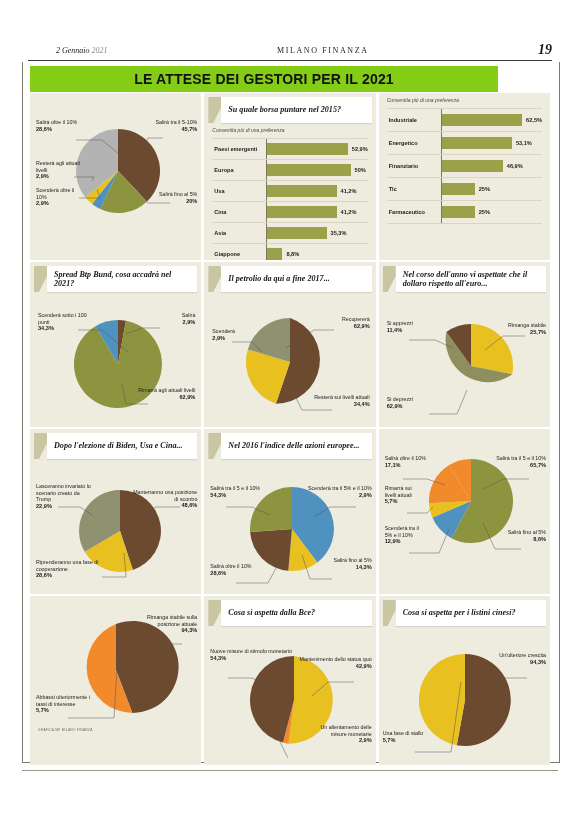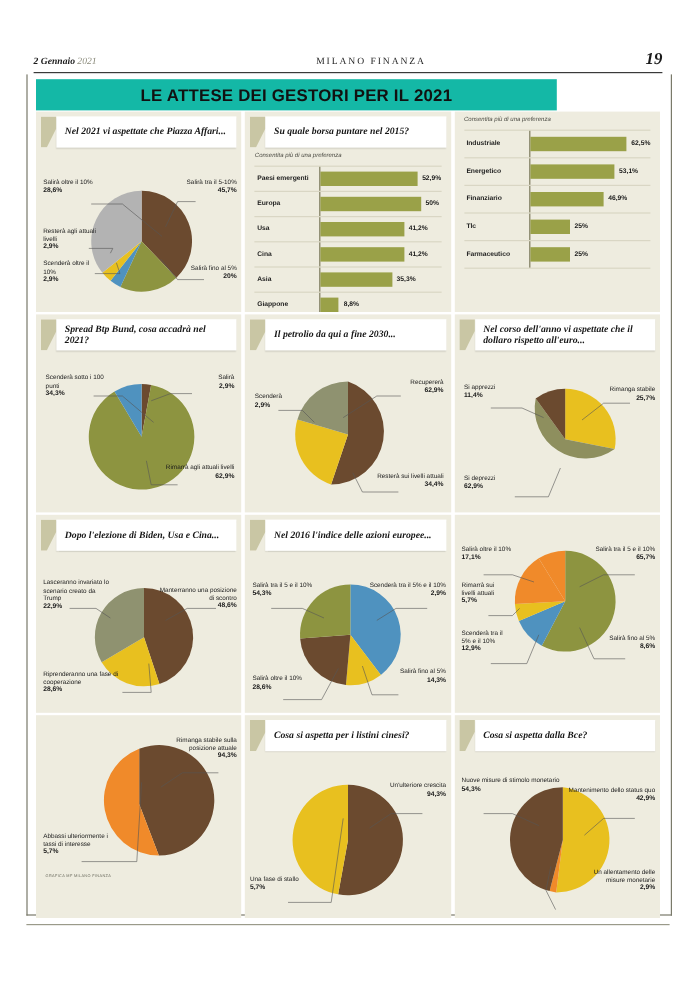--- a/index.html
+++ b/index.html
@@ -10,39 +10,39 @@
     overflow:hidden;
   }
   .page{position:relative;width:580px;height:820px;background:#ffffff;}
 
   
   .masthead{
     position:absolute;left:28px;top:42px;width:524px;height:16px;
     display:flex;align-items:center;justify-content:space-between;
   }
   .mh-date{font-family:"Liberation Serif",serif;font-size:8px;color:#1a1a1a;}
-  .mh-date b{font-style:italic;font-weight:bold;}
+  .mh-date b{font-style:italic;font-weight:normal;margin-left:28px;}
   .mh-date span{color:#8a8a7a;font-style:italic;}
   .mh-title{
     font-family:"Liberation Serif",serif;font-size:8px;letter-spacing:1.6px;
     color:#1a1a1a;font-weight:normal;
   }
   .mh-page{font-family:"Liberation Serif",serif;font-size:14px;font-style:italic;font-weight:bold;color:#1a1a1a;}
   .mh-rule{position:absolute;left:28px;top:60px;width:524px;height:1px;background:#3a3a3a;}
 
   
   .frame{
     position:absolute;left:22px;top:62px;width:536px;height:700px;
     border-left:1px solid #7a7a6a;border-right:1px solid #7a7a6a;
     border-bottom:1px solid #7a7a6a;
     background:#ffffff;
   }
   .banner{
-    position:absolute;left:30px;top:66px;width:434px;height:26px;
-    background:#14b8a6;
+    position:absolute;left:30px;top:66px;width:468px;height:26px;
+    background:#84cc16;
     display:flex;align-items:center;justify-content:center;
   }
   .banner-text{
     font-size:14px;font-weight:bold;color:#111;letter-spacing:.2px;
   }
 
   
   .grid{
     position:absolute;left:30px;top:93px;width:520px;height:666px;
     display:grid;
@@ -121,26 +121,20 @@
 
   <div class="frame"></div>
 
   <div class="banner">
     <div class="banner-text">LE ATTESE DEI GESTORI PER IL 2021</div>
   </div>
 
   <div class="grid">
 
     <div class="panel">
-      <div class="flag">
-        <div class="flag-arrow"></div>
-        <div class="flag-body">
-          <div class="flag-title">Nel 2021 vi aspettate che Piazza Affari...</div>
-        </div>
-      </div>
       <div class="chart-area">
         <svg class="pie-svg" width="172" height="137" viewBox="0 0 172 137">
           <g transform="translate(88,78)">
             <path d="M0,0 L0,-42 A42,42 0 0,1 29.0,30.4 Z" fill="#6b4a2f"></path>
             <path d="M0,0 L29.0,30.4 A42,42 0 0,1 -17.7,38.1 Z" fill="#8d9440"></path>
             <path d="M0,0 L-17.7,38.1 A42,42 0 0,1 -25.9,33.0 Z" fill="#4f92bf"></path>
             <path d="M0,0 L-25.9,33.0 A42,42 0 0,1 -32.7,26.3 Z" fill="#e8c01f"></path>
             <path d="M0,0 L-32.7,26.3 A42,42 0 0,1 0,-42 Z" fill="#b3b3b3"></path>
           </g>
           <g stroke="#555" stroke-width=".5" fill="none">
@@ -289,21 +283,21 @@
 <b>2,9%</b></div>
         <div class="lbl r" style="right:6px;top:95px;"><span>Rimarrà agli attuali livelli</span>
 <b>62,9%</b></div>
       </div>
     </div>
 
     <div class="panel">
       <div class="flag">
         <div class="flag-arrow"></div>
         <div class="flag-body">
-          <div class="flag-title">Il petrolio da qui a fine 2030...</div>
+          <div class="flag-title">Il petrolio da qui a fine 2017...</div>
         </div>
       </div>
       <div class="chart-area">
         <svg class="pie-svg" width="172" height="135" viewBox="0 0 172 135">
           <g transform="translate(86,70)">
             <path d="M0,0 L0,-44 A44,44 0 0,1 -14.1,41.7 Z" fill="#6b4a2f"></path>
             <path d="M0,0 L-14.1,41.7 A44,44 0 0,1 -42.2,-12.5 Z" fill="#e8c01f"></path>
             <path d="M0,0 L-42.2,-12.5 A44,44 0 0,1 0,-44 Z" fill="#8f9270"></path>
           </g>
           <g stroke="#555" stroke-width=".5" fill="none">
@@ -460,45 +454,20 @@
         <div class="lbl" style="left:6px;top:98px;width:58px;"><span>Abbassi ulteriormente i tassi di interesse</span>
 <b>5,7%</b></div>
         <div class="credit">GRAFICA MF MILANO FINANZA</div>
       </div>
     </div>
 
     <div class="panel">
       <div class="flag">
         <div class="flag-arrow"></div>
         <div class="flag-body">
-          <div class="flag-title">Cosa si aspetta per i listini cinesi?</div>
-        </div>
-      </div>
-      <div class="chart-area">
-        <svg class="pie-svg" width="172" height="139" viewBox="0 0 172 139">
-          <g transform="translate(86,74)">
-            <path d="M0,0 L0,-46 A46,46 0 1,1 -8.2,45.3 Z" fill="#6b4a2f"></path>
-            <path d="M0,0 L-8.2,45.3 A46,46 0 0,1 0,-46 Z" fill="#e8c01f"></path>
-          </g>
-          <g stroke="#555" stroke-width=".5" fill="none">
-            <path d="M148,52 L122,52 L104,64"></path>
-            <path d="M36,126 L72,126 L82,56"></path>
-          </g>
-        </svg>
-        <div class="lbl r" style="right:4px;top:26px;"><span>Un'ulteriore crescita</span>
-<b>94,3%</b></div>
-        <div class="lbl" style="left:4px;top:104px;"><span>Una fase di stallo</span>
-<b>5,7%</b></div>
-      </div>
-    </div>
-
-    <div class="panel">
-      <div class="flag">
-        <div class="flag-arrow"></div>
-        <div class="flag-body">
           <div class="flag-title">Cosa si aspetta dalla Bce?</div>
         </div>
       </div>
       <div class="chart-area">
         <svg class="pie-svg" width="172" height="139" viewBox="0 0 172 139">
           <g transform="translate(90,74)">
             <path d="M0,0 L0,-44 A44,44 0 0,1 -5.5,43.7 Z" fill="#e8c01f"></path>
             <path d="M0,0 L-5.5,43.7 A44,44 0 0,1 -11.0,42.6 Z" fill="#f08a2a"></path>
             <path d="M0,0 L-11.0,42.6 A44,44 0 0,1 0,-44 Z" fill="#6b4a2f"></path>
           </g>
@@ -510,16 +479,41 @@
         </svg>
         <div class="lbl" style="left:6px;top:22px;"><span>Nuove misure di stimolo monetario</span>
 <b>54,3%</b></div>
         <div class="lbl r" style="right:4px;top:30px;"><span>Mantenimento dello status quo</span>
 <b>42,9%</b></div>
         <div class="lbl r" style="right:4px;top:98px;width:60px;"><span>Un allentamento delle misure monetarie</span>
 <b>2,9%</b></div>
       </div>
     </div>
 
+    <div class="panel">
+      <div class="flag">
+        <div class="flag-arrow"></div>
+        <div class="flag-body">
+          <div class="flag-title">Cosa si aspetta per i listini cinesi?</div>
+        </div>
+      </div>
+      <div class="chart-area">
+        <svg class="pie-svg" width="172" height="139" viewBox="0 0 172 139">
+          <g transform="translate(86,74)">
+            <path d="M0,0 L0,-46 A46,46 0 1,1 -8.2,45.3 Z" fill="#6b4a2f"></path>
+            <path d="M0,0 L-8.2,45.3 A46,46 0 0,1 0,-46 Z" fill="#e8c01f"></path>
+          </g>
+          <g stroke="#555" stroke-width=".5" fill="none">
+            <path d="M148,52 L122,52 L104,64"></path>
+            <path d="M36,126 L72,126 L82,56"></path>
+          </g>
+        </svg>
+        <div class="lbl r" style="right:4px;top:26px;"><span>Un'ulteriore crescita</span>
+<b>94,3%</b></div>
+        <div class="lbl" style="left:4px;top:104px;"><span>Una fase di stallo</span>
+<b>5,7%</b></div>
+      </div>
+    </div>
+
   </div>
 
   <div class="bottom-rule"></div>
 </div>
 
 </body></html>

